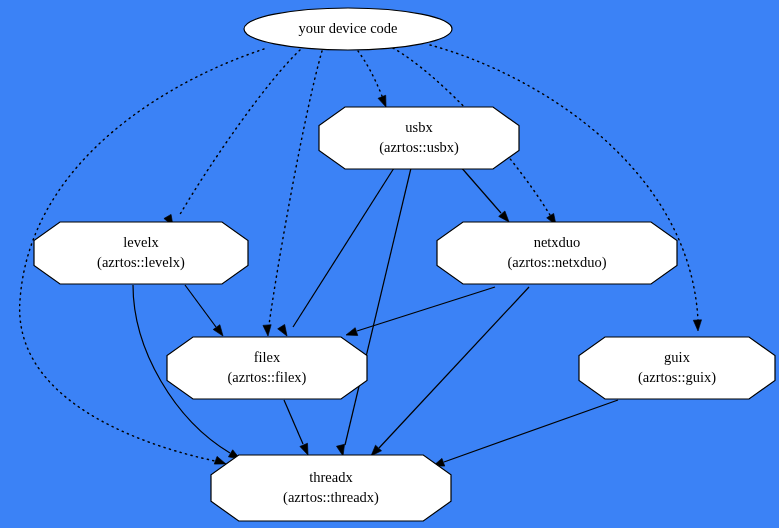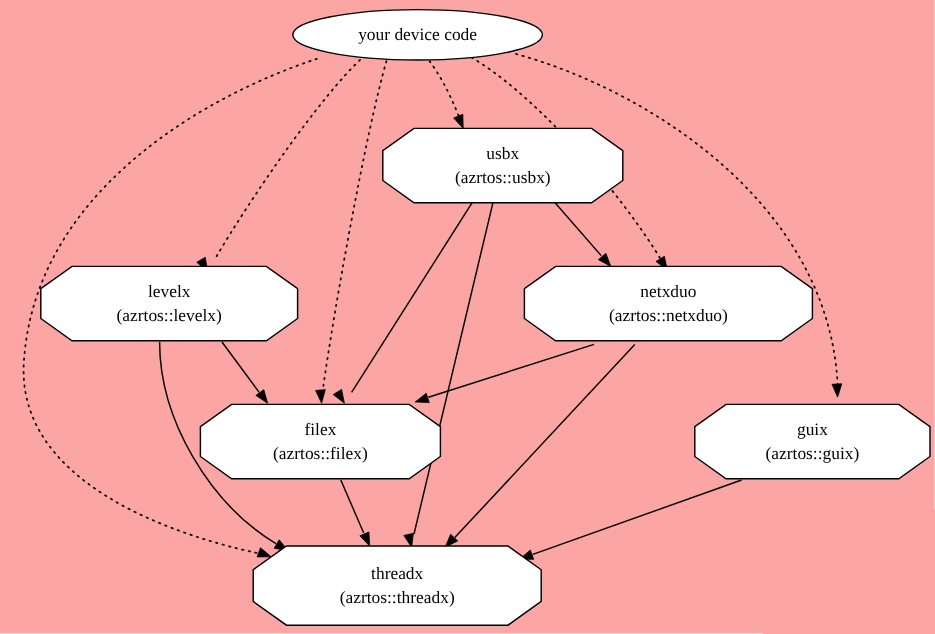--- a/index.html
+++ b/index.html
@@ -4,21 +4,21 @@
 <style>
   html, body {
     margin: 0;
     padding: 0;
     background: #ffffff;
   }
   #graph-root {
     position: relative;
     width: 779px;
     height: 528px;
-    background: #fca5a5;
+    background: #3b82f6;
     font-family: "Liberation Serif", "DejaVu Serif", serif;
     overflow: hidden;
   }
   svg#graph-canvas {
     display: block;
     width: 779px;
     height: 528px;
   }
   .node-shape {
     fill: #ffffff;

